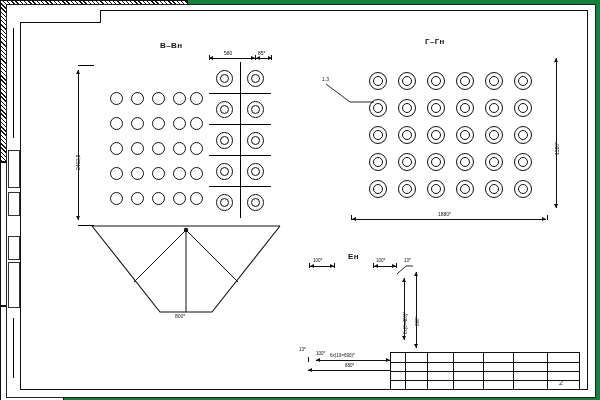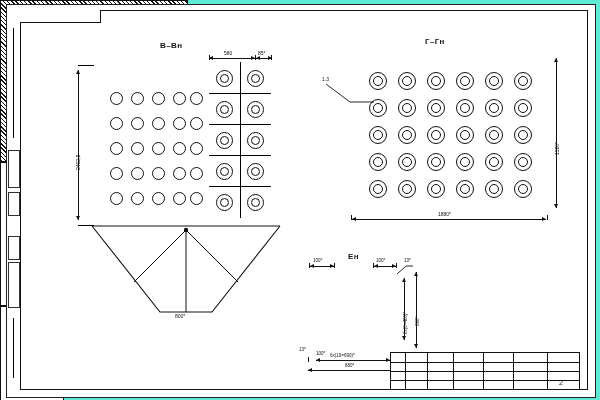--- a/index.html
+++ b/index.html
@@ -1,17 +1,17 @@
 <!DOCTYPE html>
 <html><head>
 <meta charset="utf-8">
 <style>
   html,body{margin:0;padding:0;background:#ffffff;}
   body{width:600px;height:400px;overflow:hidden;font-family:"Liberation Sans",sans-serif;}
-  #sheet{position:relative;width:600px;height:400px;background:#5eead4;}
+  #sheet{position:relative;width:600px;height:400px;background:#15803d;}
 
   .abs{position:absolute;}
   .ln{position:absolute;background:#000;}
   .txt{position:absolute;color:#111;white-space:nowrap;font-family:"Liberation Sans",sans-serif;}
 
   
   .frame-outer{position:absolute;left:6px;top:4px;width:588px;height:392px;border:1px solid #222;background:#fff;}
   .frame-inner{position:absolute;left:20px;top:10px;width:566px;height:378px;border:1.4px solid #111;}
 
   

